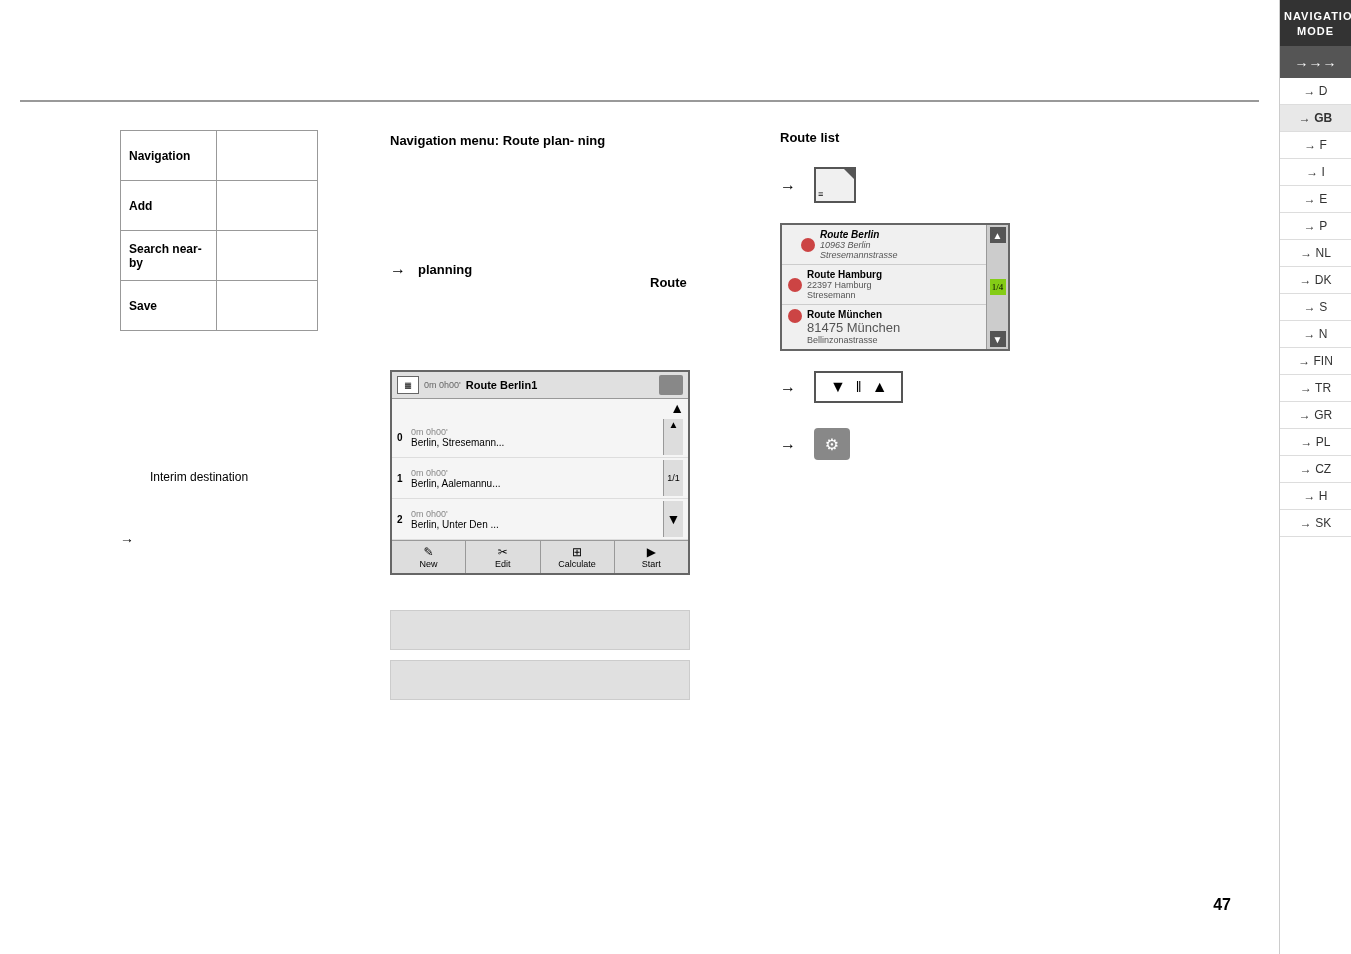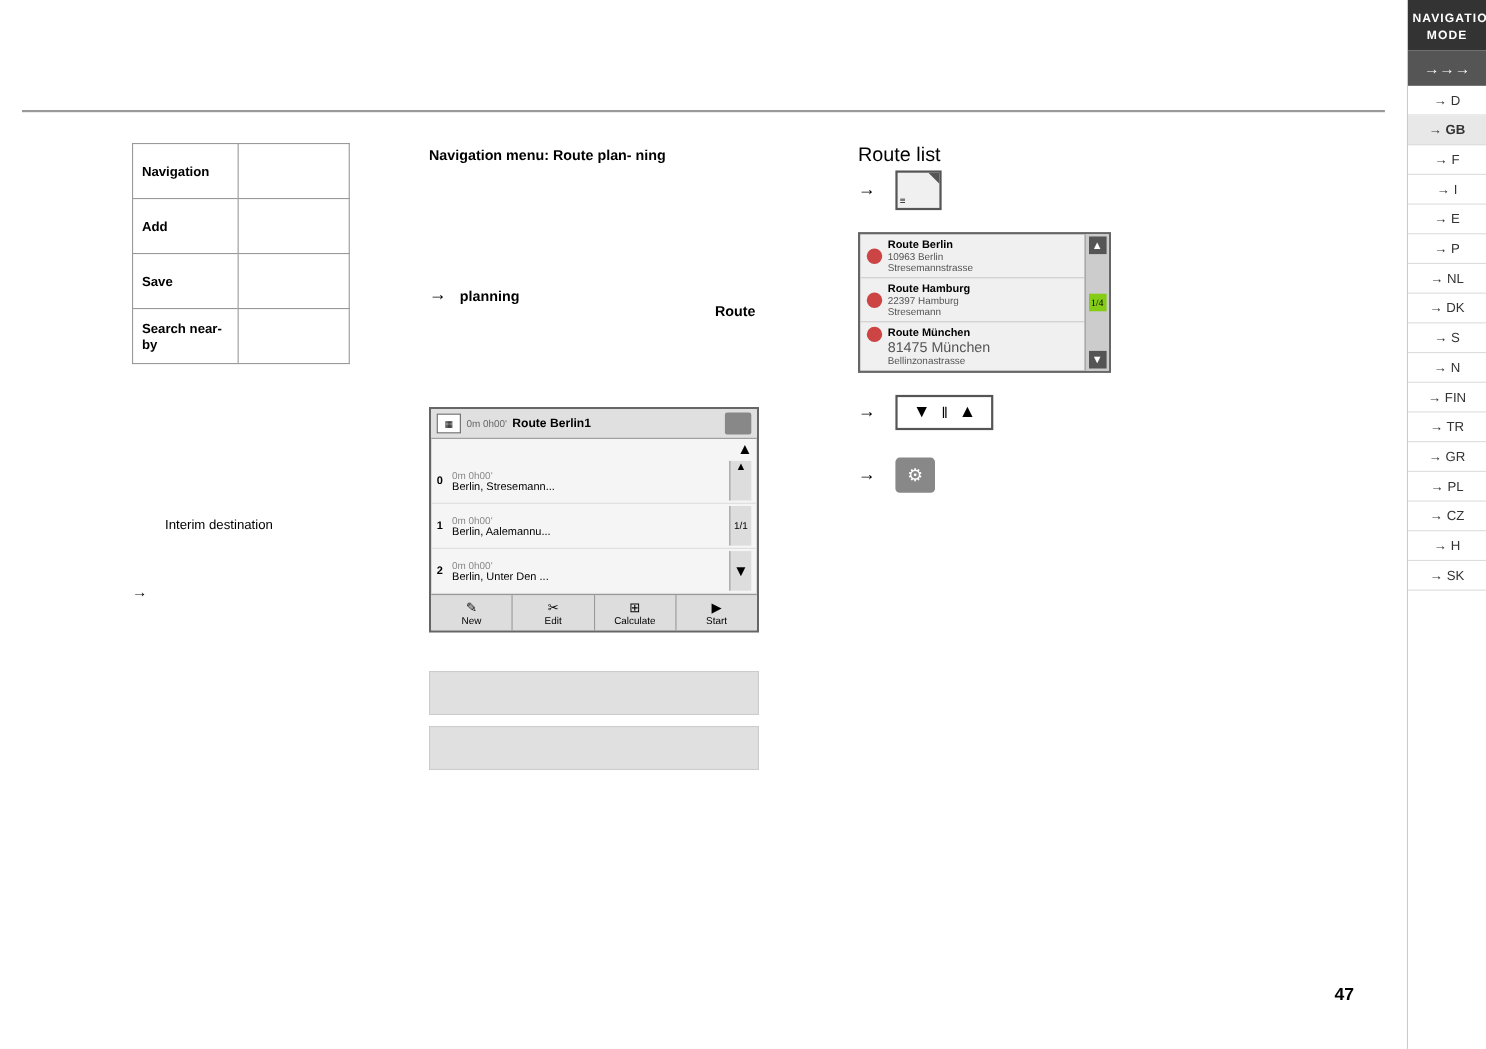--- a/index.html
+++ b/index.html
@@ -126,23 +126,23 @@
 
     
     .route-list-section {
       position: absolute;
       top: 130px;
       left: 780px;
       width: 300px;
     }
 
     .route-list-title {
-      font-weight: normal;
-      font-size: 18px;
-      margin-bottom: 4px;
+      font-weight: bold;
+      font-size: 13px;
+      margin-bottom: 22px;
     }
 
     
     .gray-box1 {
       position: absolute;
       top: 610px;
       left: 390px;
       width: 300px;
       height: 40px;
       background: #e0e0e0;
@@ -194,25 +194,25 @@
     <tbody>
       <tr>
         <td class="label">Navigation</td>
         <td class="empty"></td>
       </tr>
       <tr>
         <td class="label">Add</td>
         <td class="empty"></td>
       </tr>
       <tr>
-        <td class="label">Save</td>
+        <td class="label">Search  near-by</td>
         <td class="empty"></td>
       </tr>
       <tr>
-        <td class="label">Search  near-by</td>
+        <td class="label">Save</td>
         <td class="empty"></td>
       </tr>
     </tbody>
   </table>
 </div>
 
 <div class="interim-dest">Interim   destination</div>
 
 <div class="bottom-arrow">→</div>
 
@@ -305,21 +305,21 @@
     <div style="position:relative;width:42px;height:36px;border:2px solid #555;background:#f0f0f0;">
       <div style="position:absolute;top:0;right:0;width:0;height:0;border-style:solid;border-width:0 10px 10px 0;border-color:transparent #555 transparent transparent;"></div>
       <div style="position:absolute;bottom:2px;left:2px;font-size:9px;font-weight:bold;">≡</div>
     </div>
   </div>
 
   <div style="border:2px solid #666;width:230px;background:#f0f0f0;margin-bottom:20px;">
     <div style="display:flex;">
       <div style="flex:1;">
 
-        <div style="display:flex;align-items:center;padding:4px 6px;border-bottom:1px solid #ccc;">
+        <div style="display:flex;align-items:center;padding:4px 19px;border-bottom:1px solid #ccc;font-style:italic;">
           <div style="width:14px;height:14px;border-radius:50%;background:#c44;margin-right:5px;flex-shrink:0;"></div>
           <div style="flex:1;font-size:10px;">
             <strong>Route Berlin</strong>
             <span style="display:block;font-size:9px;color:#555;">10963 Berlin</span>
             <span style="display:block;font-size:9px;color:#555;">Stresemannstrasse</span>
           </div>
         </div>
 
         <div style="display:flex;align-items:center;padding:4px 6px;border-bottom:1px solid #ccc;">
           <div style="width:14px;height:14px;border-radius:50%;background:#c44;margin-right:5px;flex-shrink:0;"></div>

